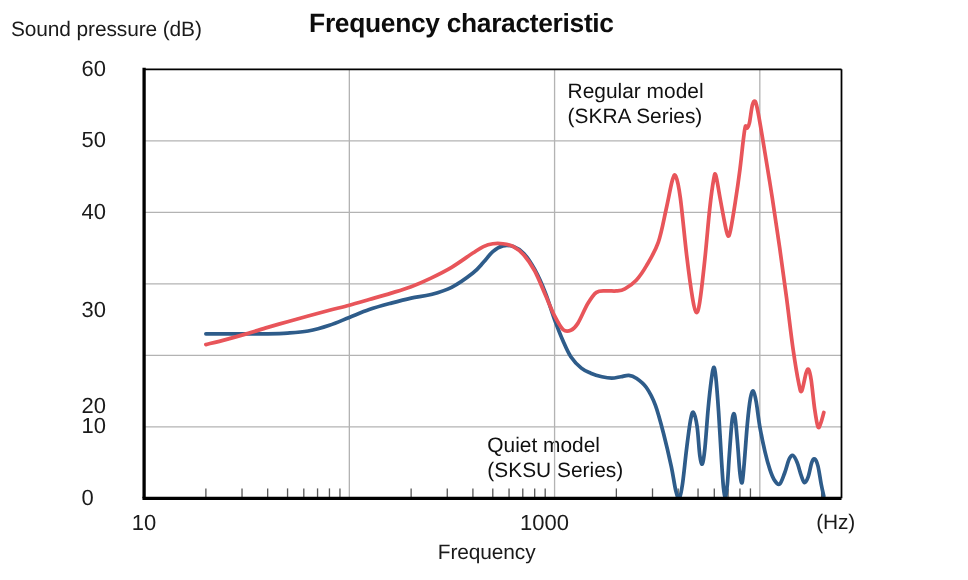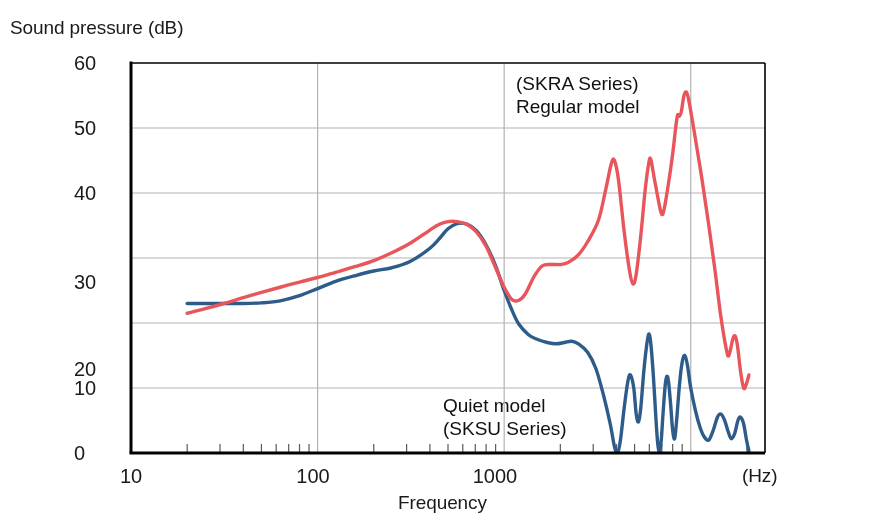--- a/index.html
+++ b/index.html
@@ -65,40 +65,40 @@
   .minortick { stroke: #5a5a5a; stroke-width: 1.2; }
   .curve { fill: none; stroke-linecap: round; stroke-linejoin: round; stroke-width: 3.4; }
 </style>
 </head>
 <body>
 
 <div id="chart-root">
 
   <div class="axis-title" id="y-axis-title">Sound pressure (dB)</div>
 
+  <div id="chart-title">Frequency characteristic</div>
 
   <div class="axis-title" id="x-axis-title">Frequency</div>
 
   <div class="axis-title" id="unit-label">(Hz)</div>
 
   <div class="tick-label ytick" style="left:74px; top:52px;">60</div>
   <div class="tick-label ytick" style="left:74px; top:117px;">50</div>
   <div class="tick-label ytick" style="left:74px; top:182px;">40</div>
   <div class="tick-label ytick" style="left:74px; top:233px;margin-top:38px;">30</div>
   <div class="tick-label ytick" style="left:74px; top:312px;margin-top:46px;">20</div>
   <div class="tick-label ytick" style="left:74px; top:377px;">10</div>
   <div class="tick-label ytick" style="left:74px; top:442px;">0</div>
 
   <div class="tick-label xtick" style="left:86px;  top:465px;">10</div>
-  <div class="tick-label xtick" style="left:268px; top:465px;">100</div>
   <div class="tick-label xtick" style="left:450px; top:465px;text-align:center;">1000</div>
 
   <div class="series-label" id="label-regular">
+    <div>Regular model</div>
     <div>(SKRA Series)</div>
-    <div>Regular model</div>
   </div>
   <div class="series-label" id="label-quiet">
     <div>Quiet model</div>
     <div>(SKSU Series)</div>
   </div>
 
   <svg id="plot-svg" width="880" height="527">
     <defs>
         <clipPath id="plotclip">
           <rect x="131" y="63" width="634" height="390"></rect>

